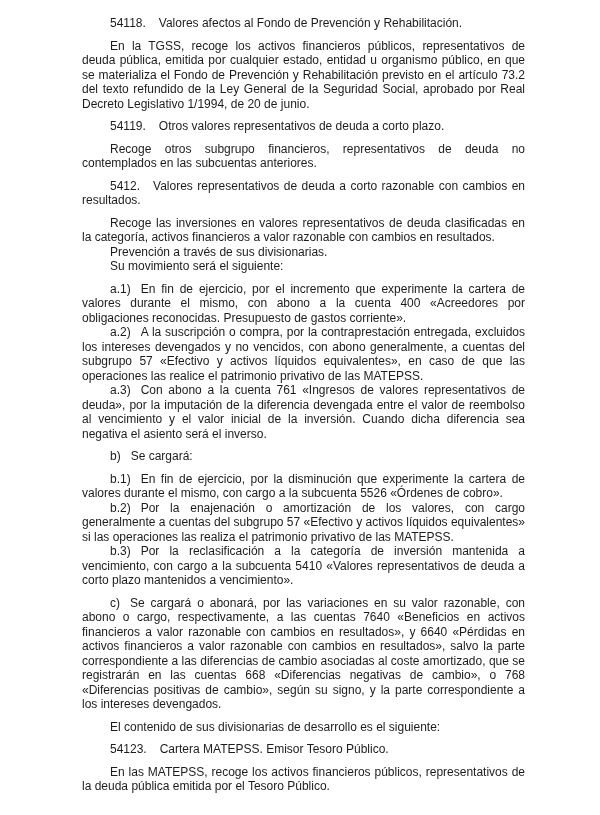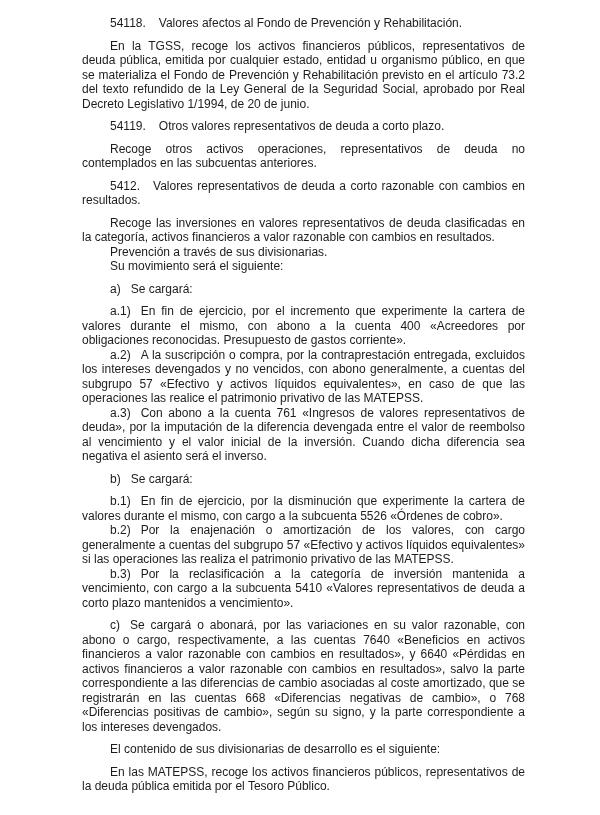--- a/index.html
+++ b/index.html
@@ -42,46 +42,46 @@
 <body>
 
 <div class="page">
 
   <p class="blk"><span class="num">54118.</span><span>Valores afectos al Fondo de Prevención y Rehabilitación.</span></p>
 
   <p class="blk sp">En la TGSS, recoge los activos financieros públicos, representativos de deuda pública, emitida por cualquier estado, entidad u organismo público, en que se materializa el Fondo de Prevención y Rehabilitación previsto en el artículo 73.2 del texto refundido de la Ley General de la Seguridad Social, aprobado por Real Decreto Legislativo 1/1994, de 20 de junio.</p>
 
   <p class="blk sp"><span class="num">54119.</span><span>Otros valores representativos de deuda a corto plazo.</span></p>
 
-  <p class="blk sp">Recoge otros activos operaciones, representativos de deuda no contemplados en las subcuentas anteriores.</p>
+  <p class="blk sp">Recoge otros subgrupo financieros, representativos de deuda no contemplados en las subcuentas anteriores.</p>
 
   <p class="blk sp"><span class="num">5412.</span><span>Valores representativos de deuda a corto razonable con cambios en resultados.</span></p>
 
   <p class="blk sp">Recoge las inversiones en valores representativos de deuda clasificadas en la categoría, activos financieros a valor razonable con cambios en resultados.</p>
 
   <p class="blk">Prevención a través de sus divisionarias.</p>
 
   <p class="blk">Su movimiento será el siguiente:</p>
 
-  <p class="blk sp"><span class="item-num">a)</span><span>Se cargará:</span></p>
 
   <p class="blk sp"><span class="item-num">a.1)</span><span>En fin de ejercicio, por el incremento que experimente la cartera de valores durante el mismo, con abono a la cuenta 400 «Acreedores por obligaciones reconocidas. Presupuesto de gastos corriente».</span></p>
 
   <p class="blk"><span class="item-num">a.2)</span><span>A la suscripción o compra, por la contraprestación entregada, excluidos los intereses devengados y no vencidos, con abono generalmente, a cuentas del subgrupo 57 «Efectivo y activos líquidos equivalentes», en caso de que las operaciones las realice el patrimonio privativo de las MATEPSS.</span></p>
 
   <p class="blk"><span class="item-num">a.3)</span><span>Con abono a la cuenta 761 «Ingresos de valores representativos de deuda», por la imputación de la diferencia devengada entre el valor de reembolso al vencimiento y el valor inicial de la inversión. Cuando dicha diferencia sea negativa el asiento será el inverso.</span></p>
 
   <p class="blk sp"><span class="item-num">b)</span><span>Se cargará:</span></p>
 
   <p class="blk sp"><span class="item-num">b.1)</span><span>En fin de ejercicio, por la disminución que experimente la cartera de valores durante el mismo, con cargo a la subcuenta 5526 «Órdenes de cobro».</span></p>
 
   <p class="blk"><span class="item-num">b.2)</span><span>Por la enajenación o amortización de los valores, con cargo generalmente a cuentas del subgrupo 57 «Efectivo y activos líquidos equivalentes» si las operaciones las realiza el patrimonio privativo de las MATEPSS.</span></p>
 
   <p class="blk"><span class="item-num">b.3)</span><span>Por la reclasificación a la categoría de inversión mantenida a vencimiento, con cargo a la subcuenta 5410 «Valores representativos de deuda a corto plazo mantenidos a vencimiento».</span></p>
 
   <p class="blk sp"><span class="item-num">c)</span><span>Se cargará o abonará, por las variaciones en su valor razonable, con abono o cargo, respectivamente, a las cuentas 7640 «Beneficios en activos financieros a valor razonable con cambios en resultados», y 6640 «Pérdidas en activos financieros a valor razonable con cambios en resultados», salvo la parte correspondiente a las diferencias de cambio asociadas al coste amortizado, que se registrarán en las cuentas 668 «Diferencias negativas de cambio», o 768 «Diferencias positivas de cambio», según su signo, y la parte correspondiente a los intereses devengados.</span></p>
 
   <p class="blk sp">El contenido de sus divisionarias de desarrollo es el siguiente:</p>
 
+  <p class="blk sp"><span class="num">54123.</span><span>Cartera MATEPSS. Emisor Tesoro Público.</span></p>
 
   <p class="blk sp">En las MATEPSS, recoge los activos financieros públicos, representativos de la deuda pública emitida por el Tesoro Público.</p>
 
 </div>
 
 </body></html>

